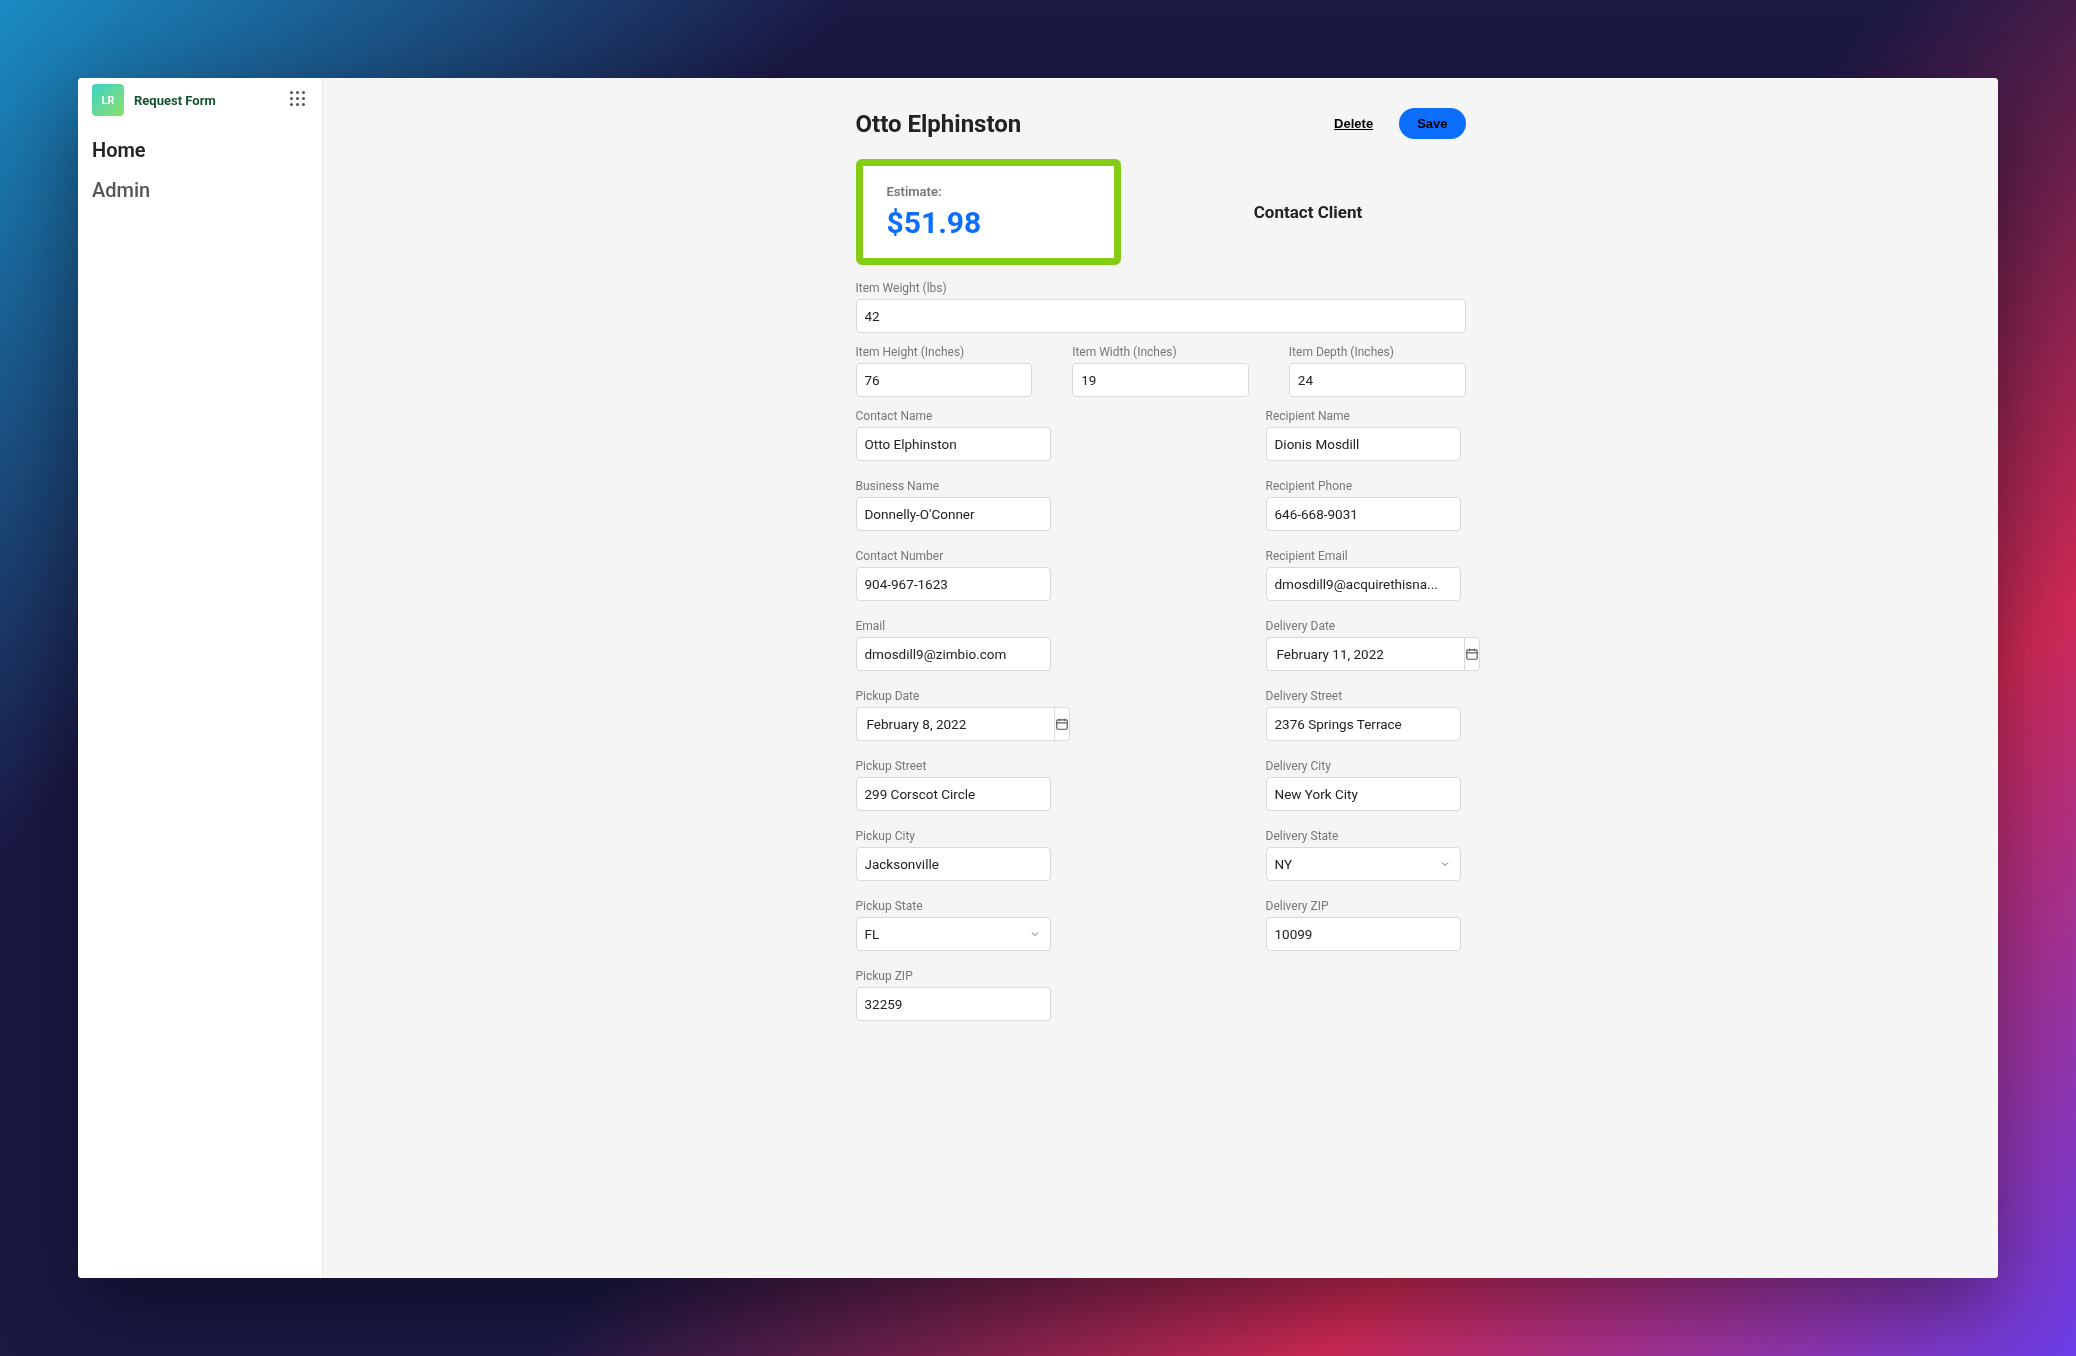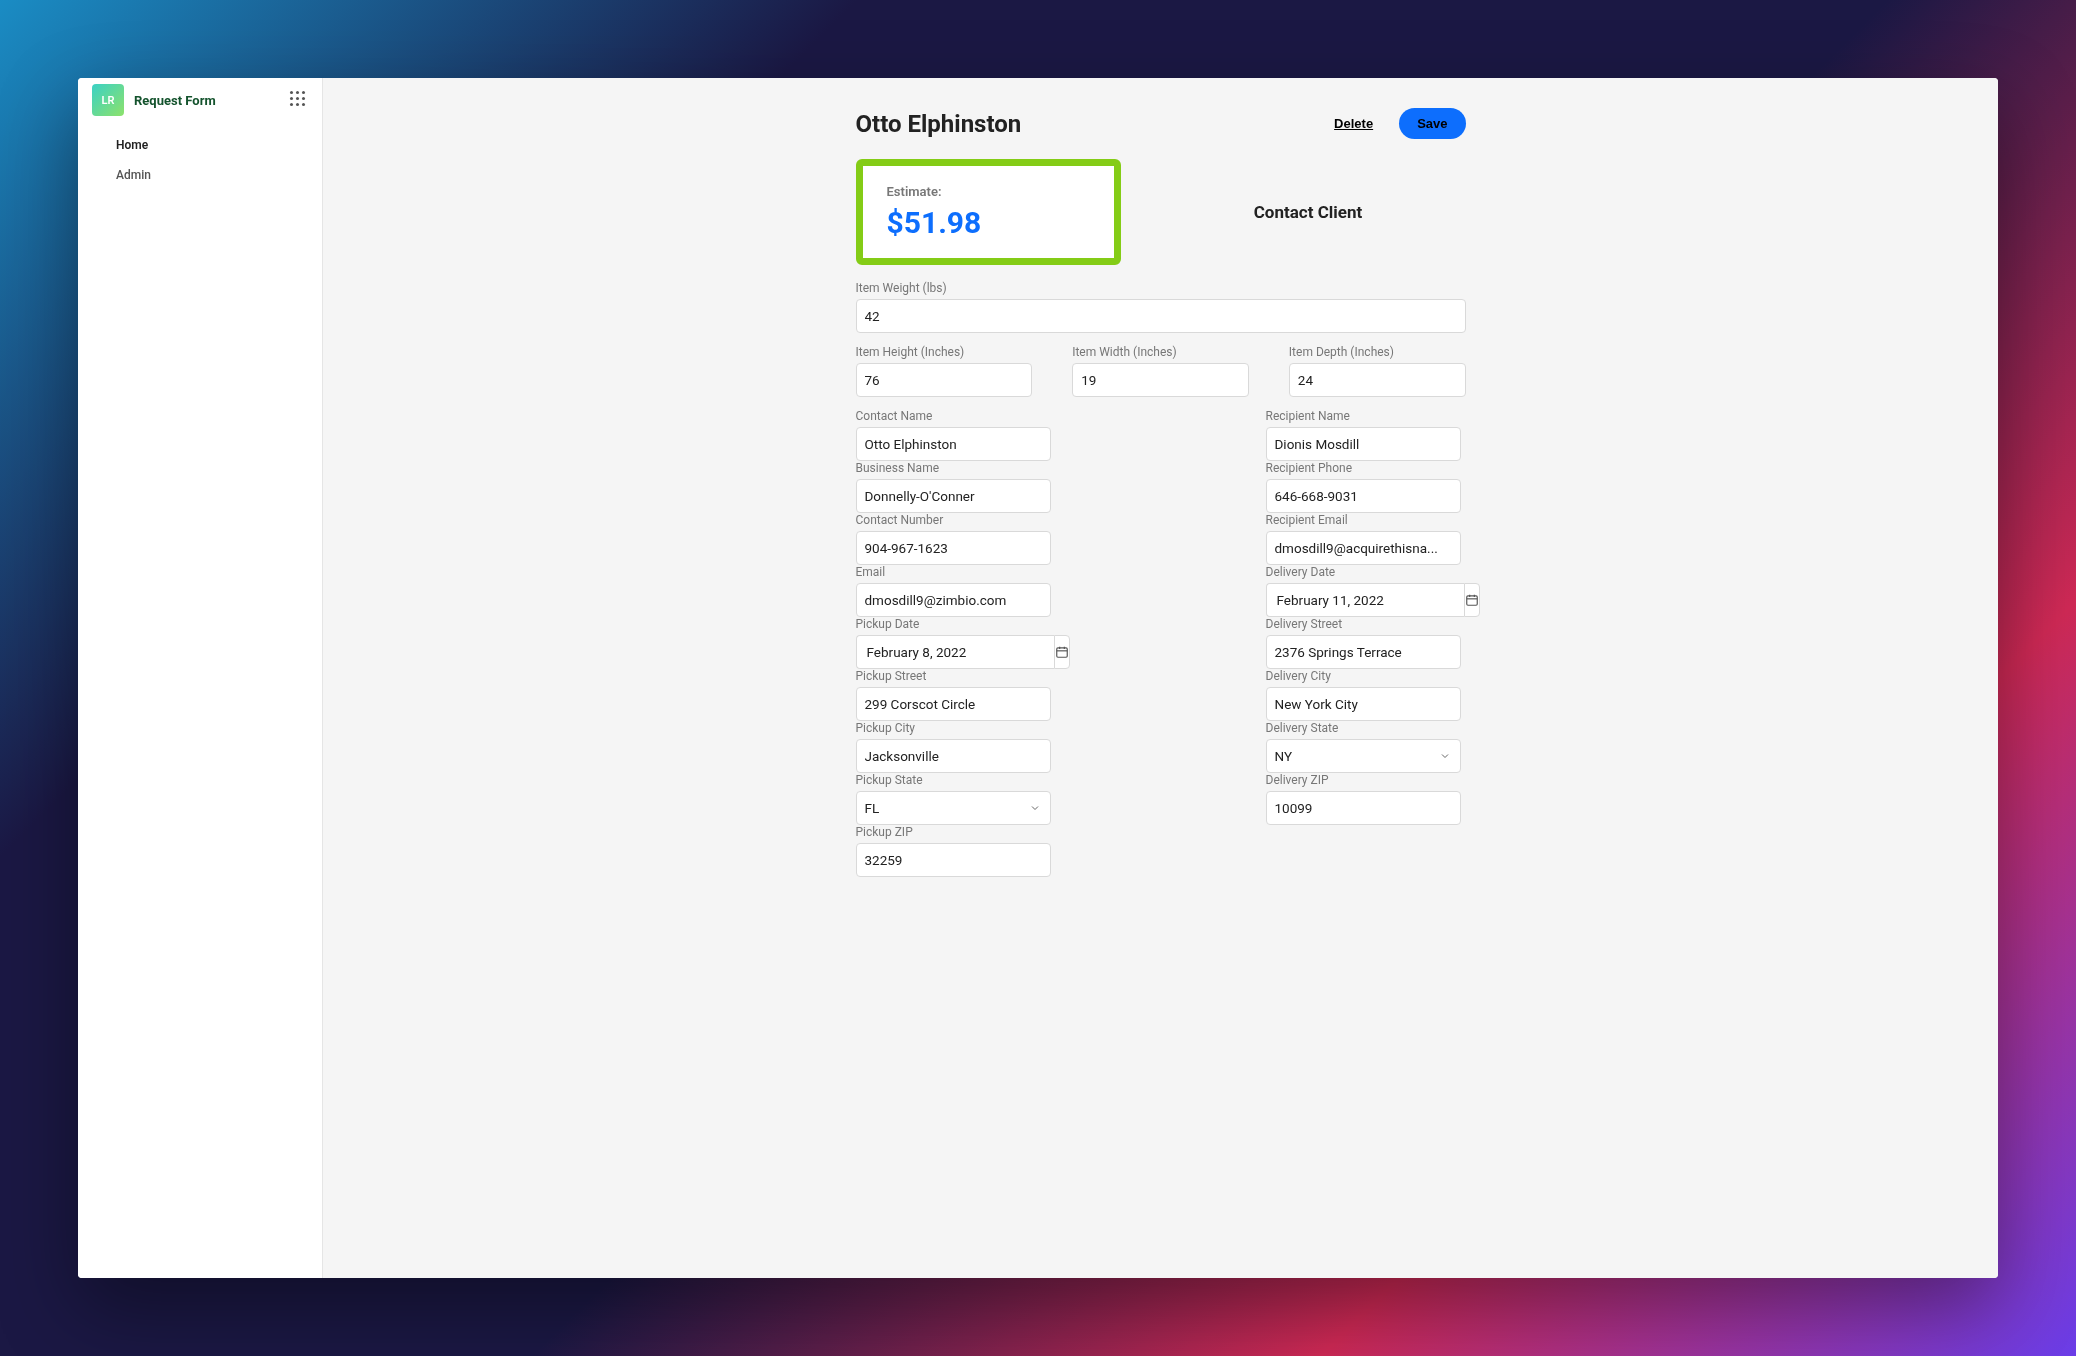--- a/index.html
+++ b/index.html
@@ -67,25 +67,24 @@
     background: #555;
     border-radius: 50%;
     width: 3px;
     height: 3px;
   }
   .nav {
     padding: 8px 0;
   }
   .nav-item {
     padding: 8px 14px;
-    font-size: 12px;
+    font-size: 20px;
     color: #555;
     cursor: pointer;
     font-weight: 500;
-    margin-left: 24px;
   }
   .nav-item.active {
     color: #222;
     font-weight: 600;
   }
   .main {
     flex: 1;
     overflow-y: auto;
     background: #f5f5f5;
   }
@@ -194,21 +193,21 @@
     gap: 40px;
     margin-bottom: 12px;
   }
   .row-3 .col { min-width: 0; }
   .two-col {
     display: grid;
     grid-template-columns: 1fr 1fr;
     gap: 210px;
   }
   .two-col .col { min-width: 0; }
-  .field-group { }
+  .field-group { margin-bottom: 18px; }
   .field-narrow .field-input,
   .field-narrow .select-wrap,
   .field-narrow .date-wrap {
     max-width: 195px;
   }
   .date-wrap {
     display: flex;
     align-items: stretch;
   }
   .date-input {

